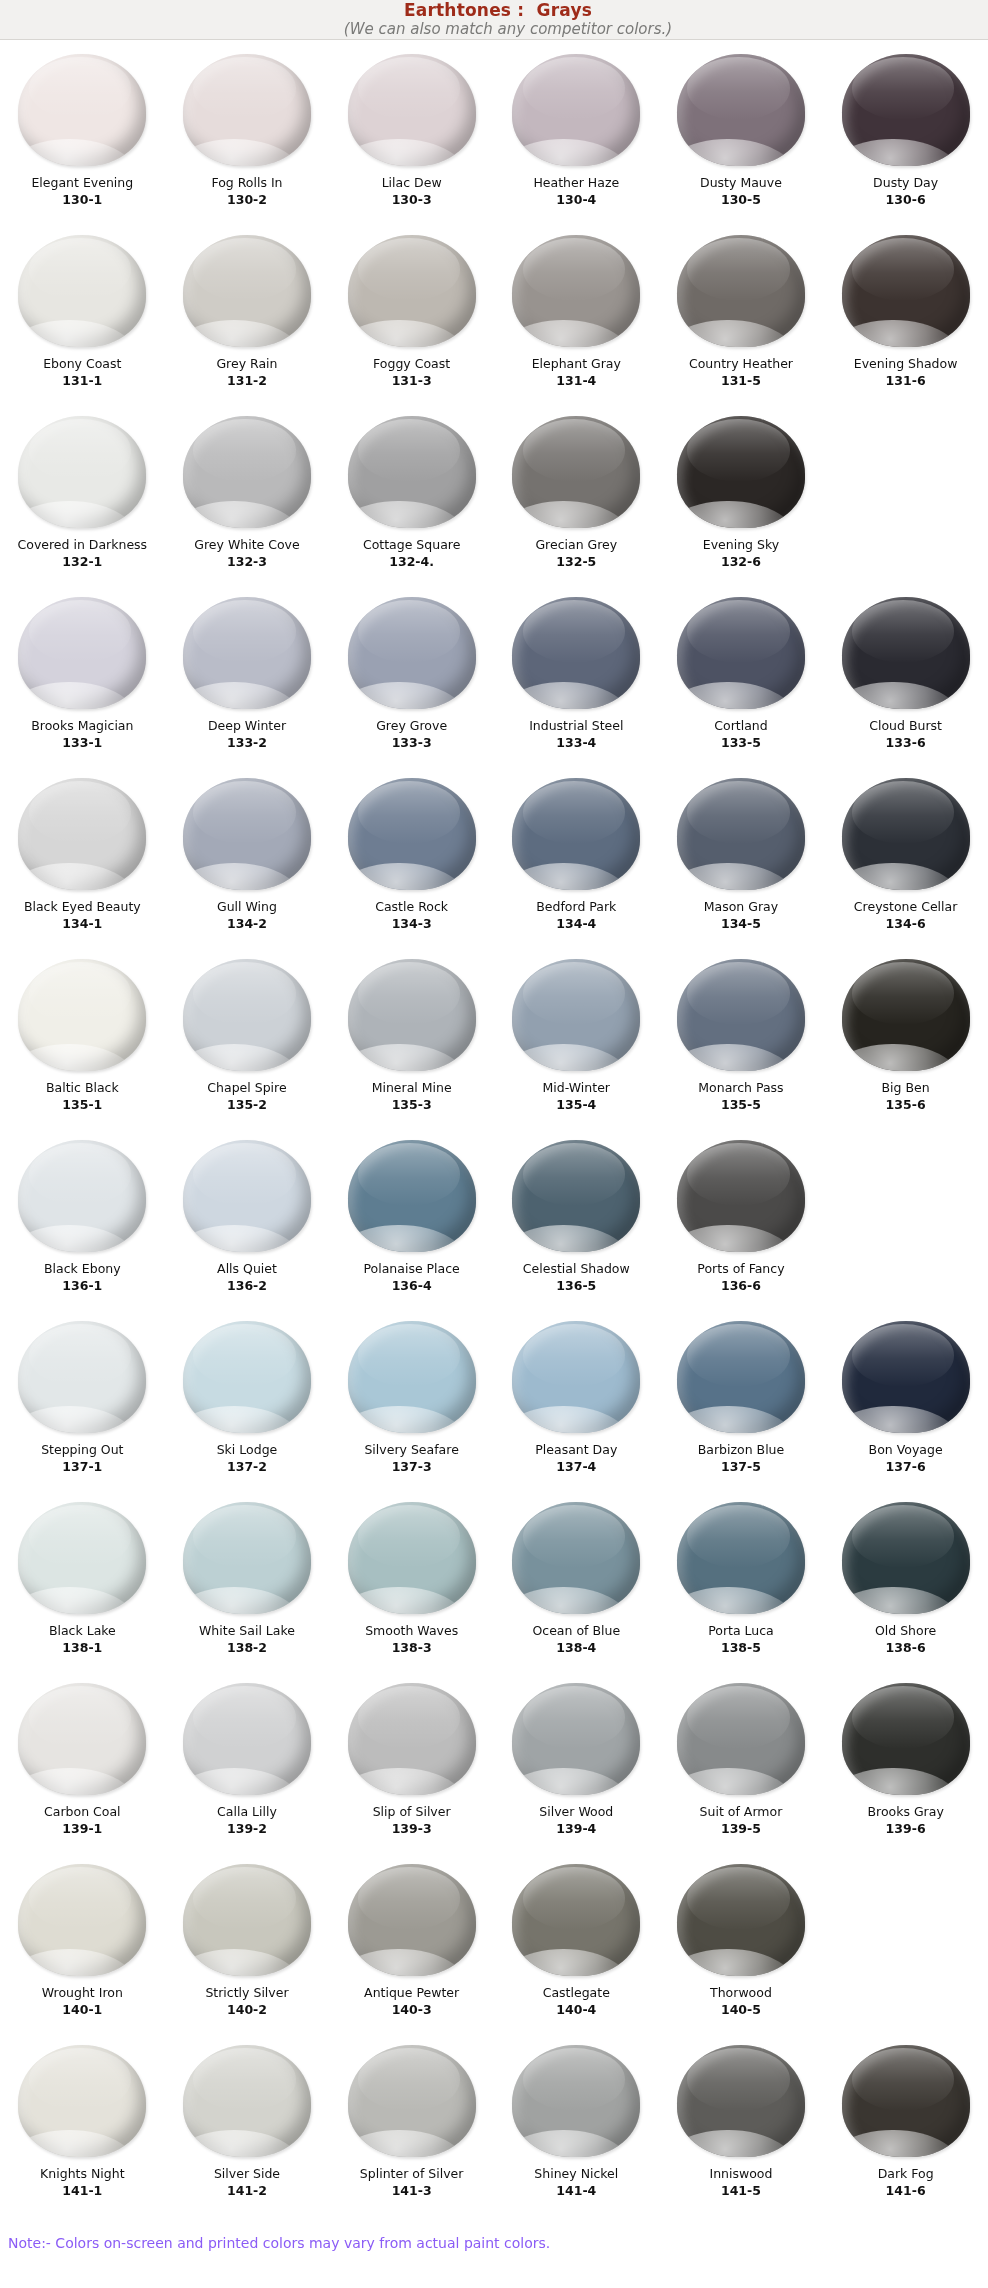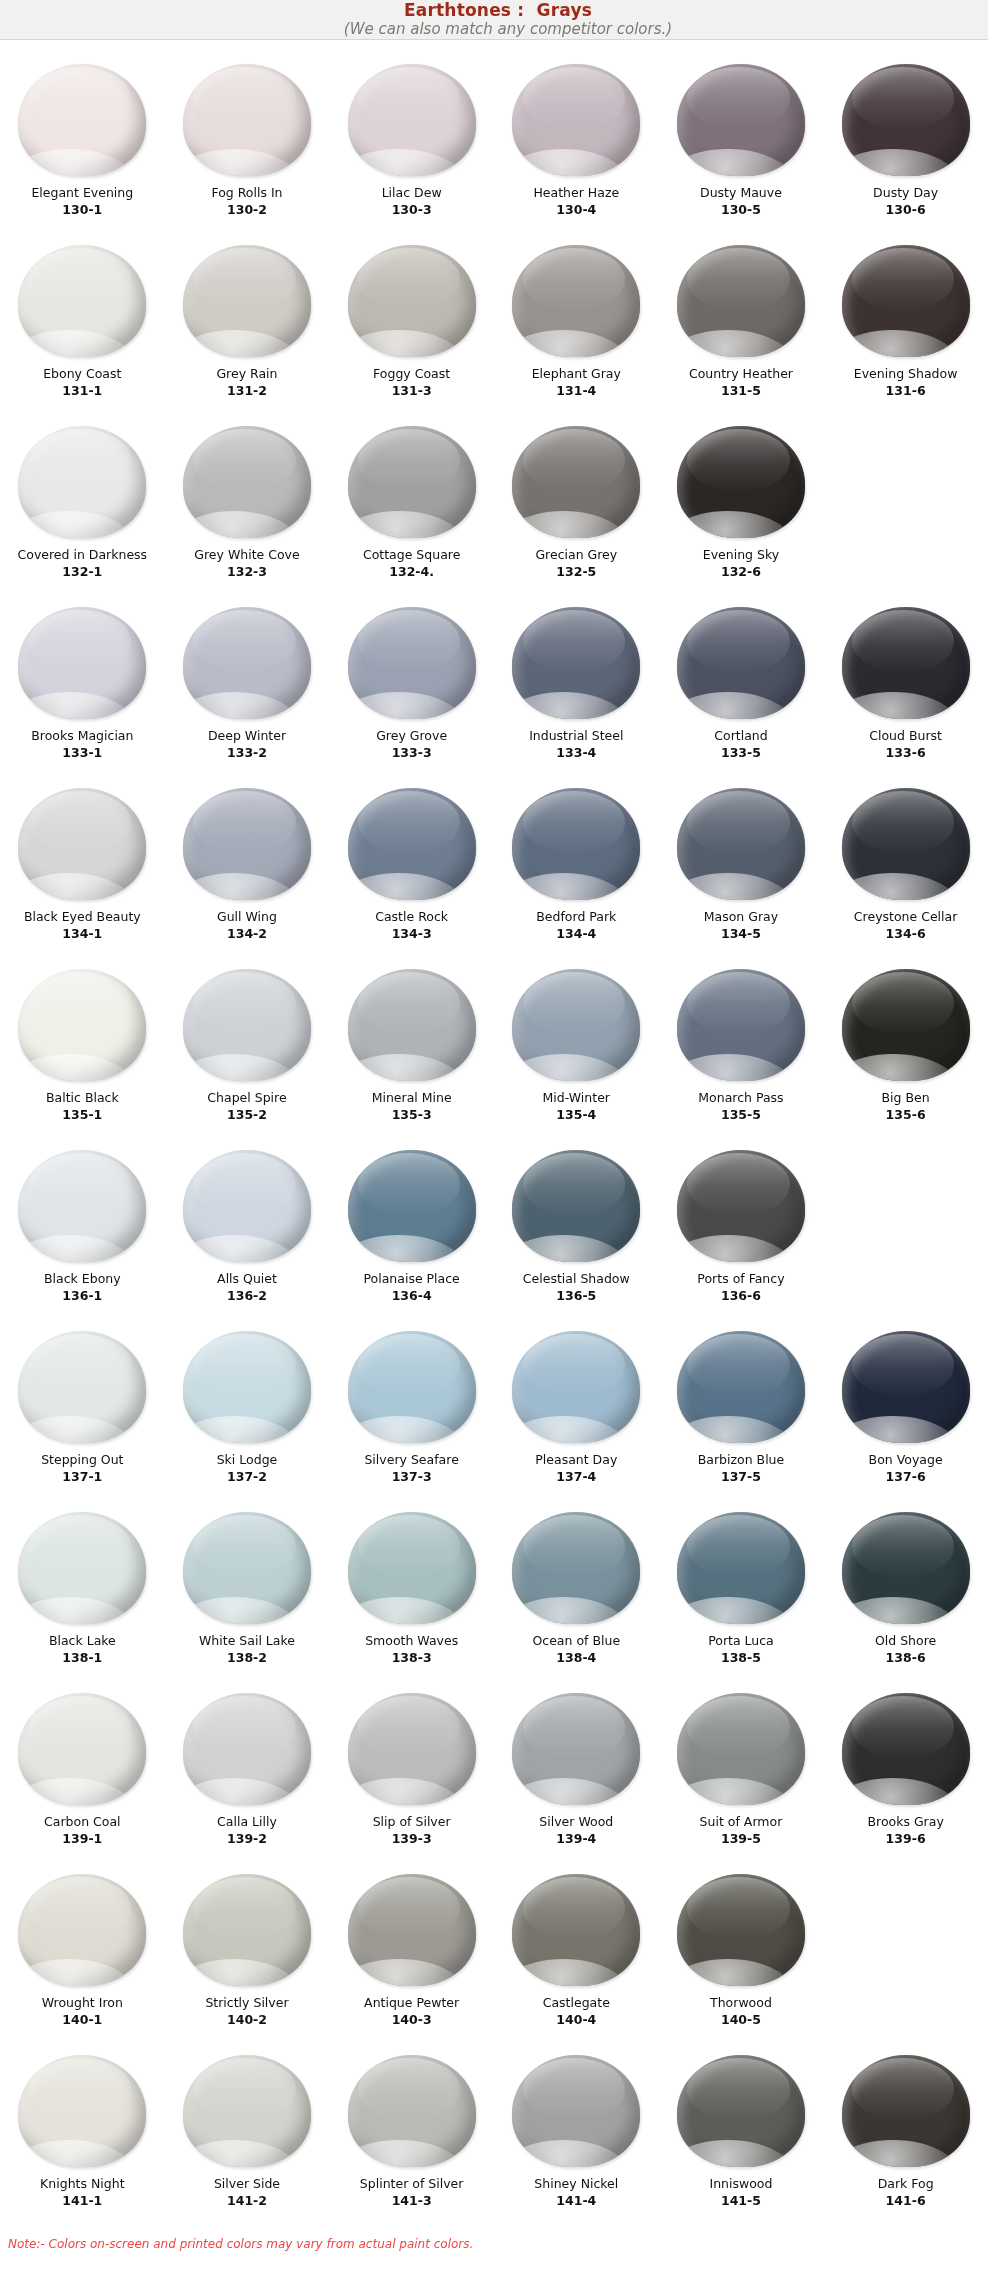--- a/index.html
+++ b/index.html
@@ -45,21 +45,20 @@
 
   
   .grid {
     width: 988px;
     padding: 6px 0 0 0;
   }
   .row {
     display: flex;
     width: 988px;
     height: 181px;
-    align-items: center;
   }
   .cell {
     width: 164.66px;
     flex: 0 0 164.66px;
     display: flex;
     flex-direction: column;
     align-items: center;
     padding-top: 6px;
   }
 
@@ -135,23 +134,22 @@
   }
 
   
   .footer {
     width: 988px;
     padding: 14px 0 18px 8px;
     border-top: 1px solid #ffffff;
   }
   .footer-note {
     font-family: "DejaVu Sans", "Liberation Sans", sans-serif;
-    font-style: italic;
-    font-size: 12px;
-    color: #ef4444;
+    font-size: 14px;
+    color: #8b5cf6;
   }
 </style>
 </head>
 <body>
 
 <div class="header">
   <span class="header-title">Earthtones :  Grays</span>
   <span class="header-sub">(We can also match any competitor colors.)</span>
 </div>
 

